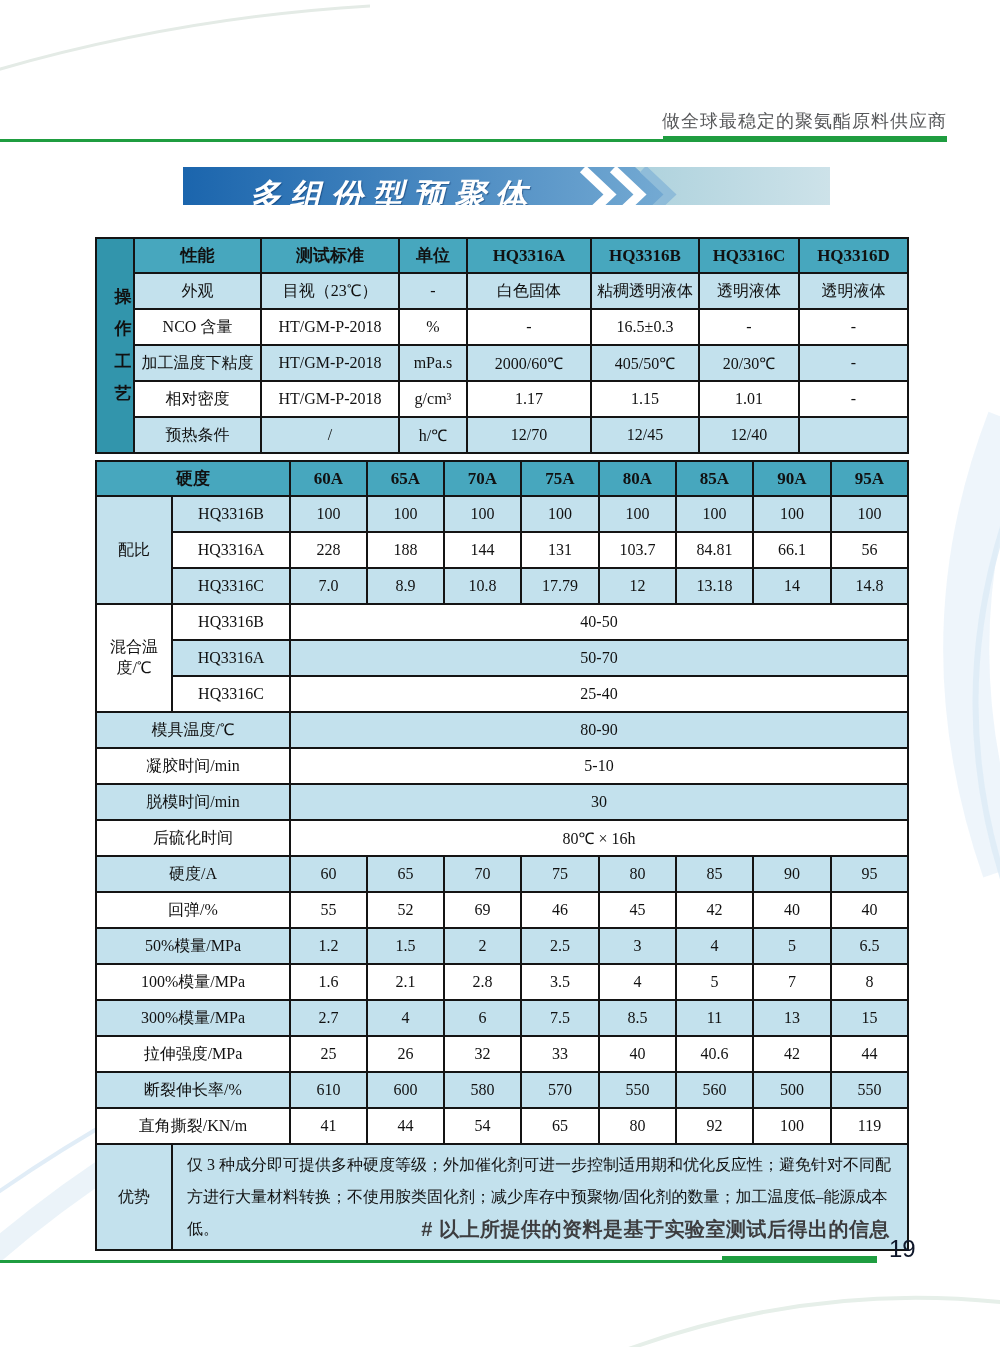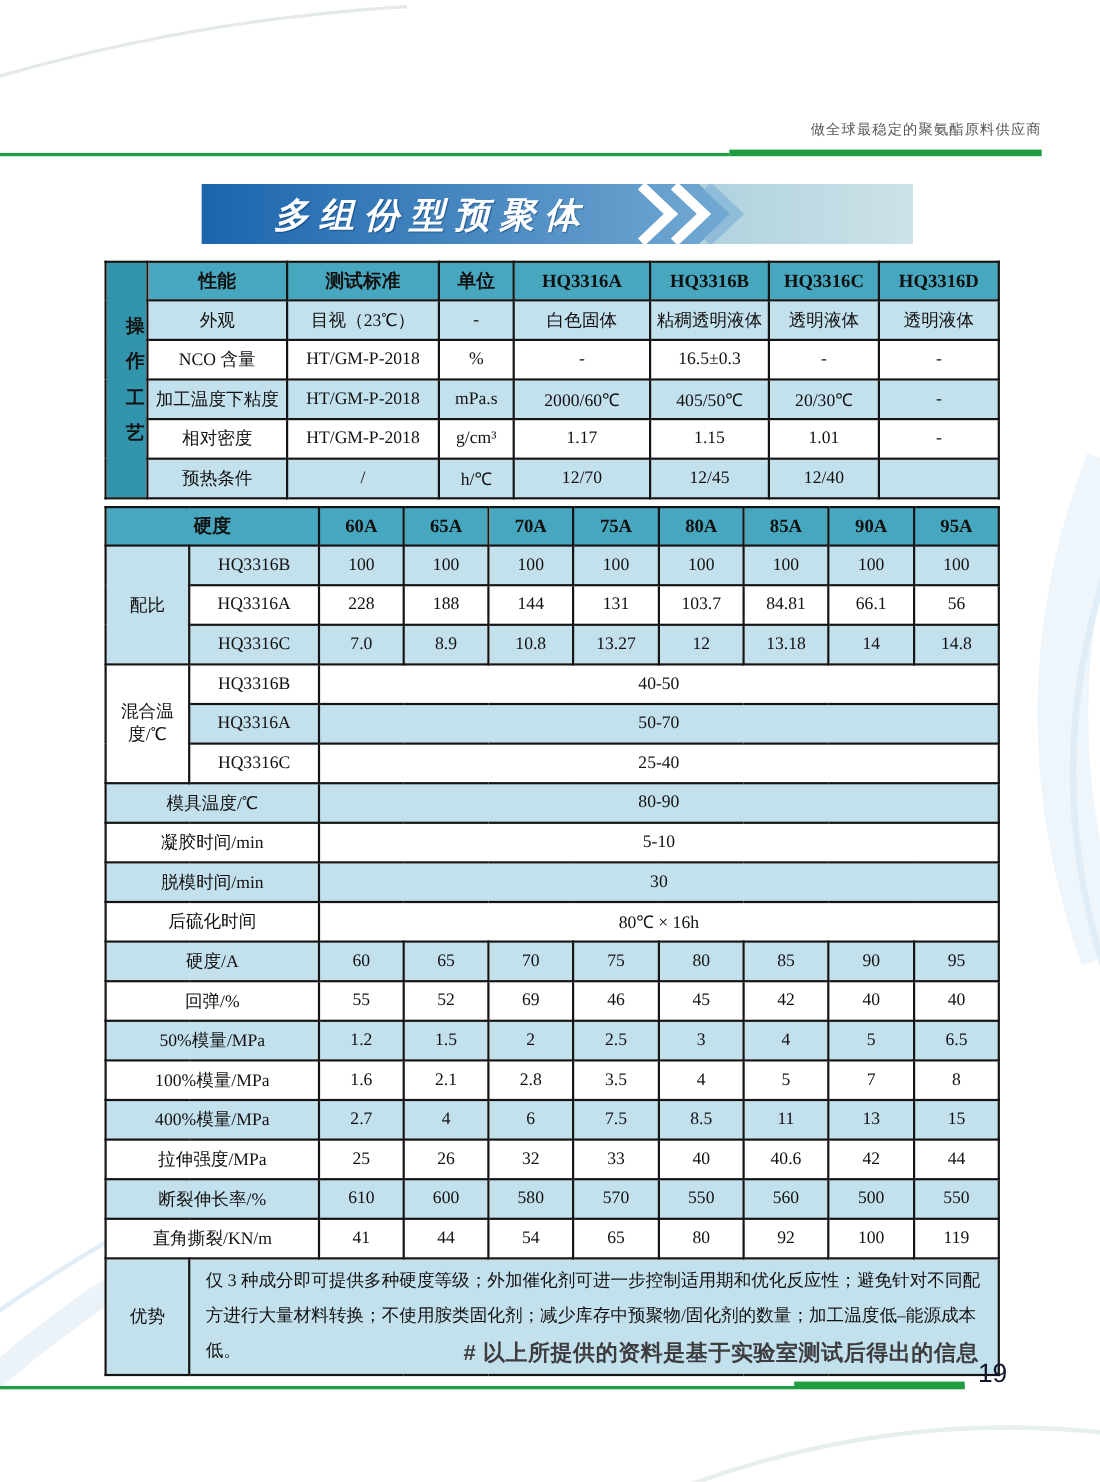--- a/index.html
+++ b/index.html
@@ -4,26 +4,26 @@
 <style>
   * { margin:0; padding:0; box-sizing:border-box; }
   body { background:#ffffff; font-family:"Liberation Serif", serif; }
   .page { position:relative; width:1000px; height:1347px; background:#ffffff; overflow:hidden; }
 
   
   .decor { position:absolute; left:0; top:0; width:1000px; height:1347px; pointer-events:none; }
 
   
   .slogan { position:absolute; top:109px; right:53px; font-family:"Liberation Sans", sans-serif;
-            font-size:13px; color:#57585a; letter-spacing:1px; }
+            font-size:18px; color:#57585a; letter-spacing:1px; }
   .rule-top-thin  { position:absolute; left:0; top:139px; width:663px; height:3px; background:#1f9d40; }
   .rule-top-thick { position:absolute; left:663px; top:136px; width:284px; height:6px; background:#1f9d40; }
 
   
-  .banner { position:absolute; left:183px; top:167px; width:647px; height:55px; overflow:hidden; }
+  .banner { position:absolute; left:183px; top:167px; width:647px; height:38px; overflow:hidden; }
   .banner-title { position:absolute; left:66px; top:7px; color:#ffffff; font-size:32px; font-weight:bold;
                   font-style:italic; letter-spacing:9px; text-shadow:1px 1px 1px rgba(0,40,90,.45); }
 
   
   table { border-collapse:collapse; table-layout:fixed; position:absolute; left:95px; }
   td { border:2px solid #141414; text-align:center; vertical-align:middle;
        font-size:16px; color:#111; overflow:hidden; }
   tr { height:36px; }
   tr.th-row { height:35px; }
   tr.th-row td { background:#47a7be; font-weight:bold; font-size:17px;margin-top:46px; }
@@ -206,21 +206,21 @@
           <td>103.7</td>
           <td>84.81</td>
           <td>66.1</td>
           <td>56</td>
     </tr>
     <tr class="r-blue">
       <td>HQ3316C</td>
       <td>7.0</td>
           <td>8.9</td>
           <td>10.8</td>
-          <td>13.27</td>
+          <td>17.79</td>
           <td>12</td>
           <td>13.18</td>
           <td>14</td>
           <td>14.8</td>
     </tr>
     <tr class="r-white">
       <td class="grp-white" rowspan="3">混合温度/℃</td>
       <td>HQ3316B</td>
       <td colspan="8">40-50</td>
     </tr>
@@ -286,21 +286,21 @@
       <td>1.6</td>
           <td>2.1</td>
           <td>2.8</td>
           <td>3.5</td>
           <td>4</td>
           <td>5</td>
           <td>7</td>
           <td>8</td>
     </tr>
     <tr class="r-blue">
-      <td colspan="2" class="lblcell">400%模量/MPa</td>
+      <td colspan="2" class="lblcell">300%模量/MPa</td>
       <td>2.7</td>
           <td>4</td>
           <td>6</td>
           <td>7.5</td>
           <td>8.5</td>
           <td>11</td>
           <td>13</td>
           <td>15</td>
     </tr>
     <tr class="r-white">

